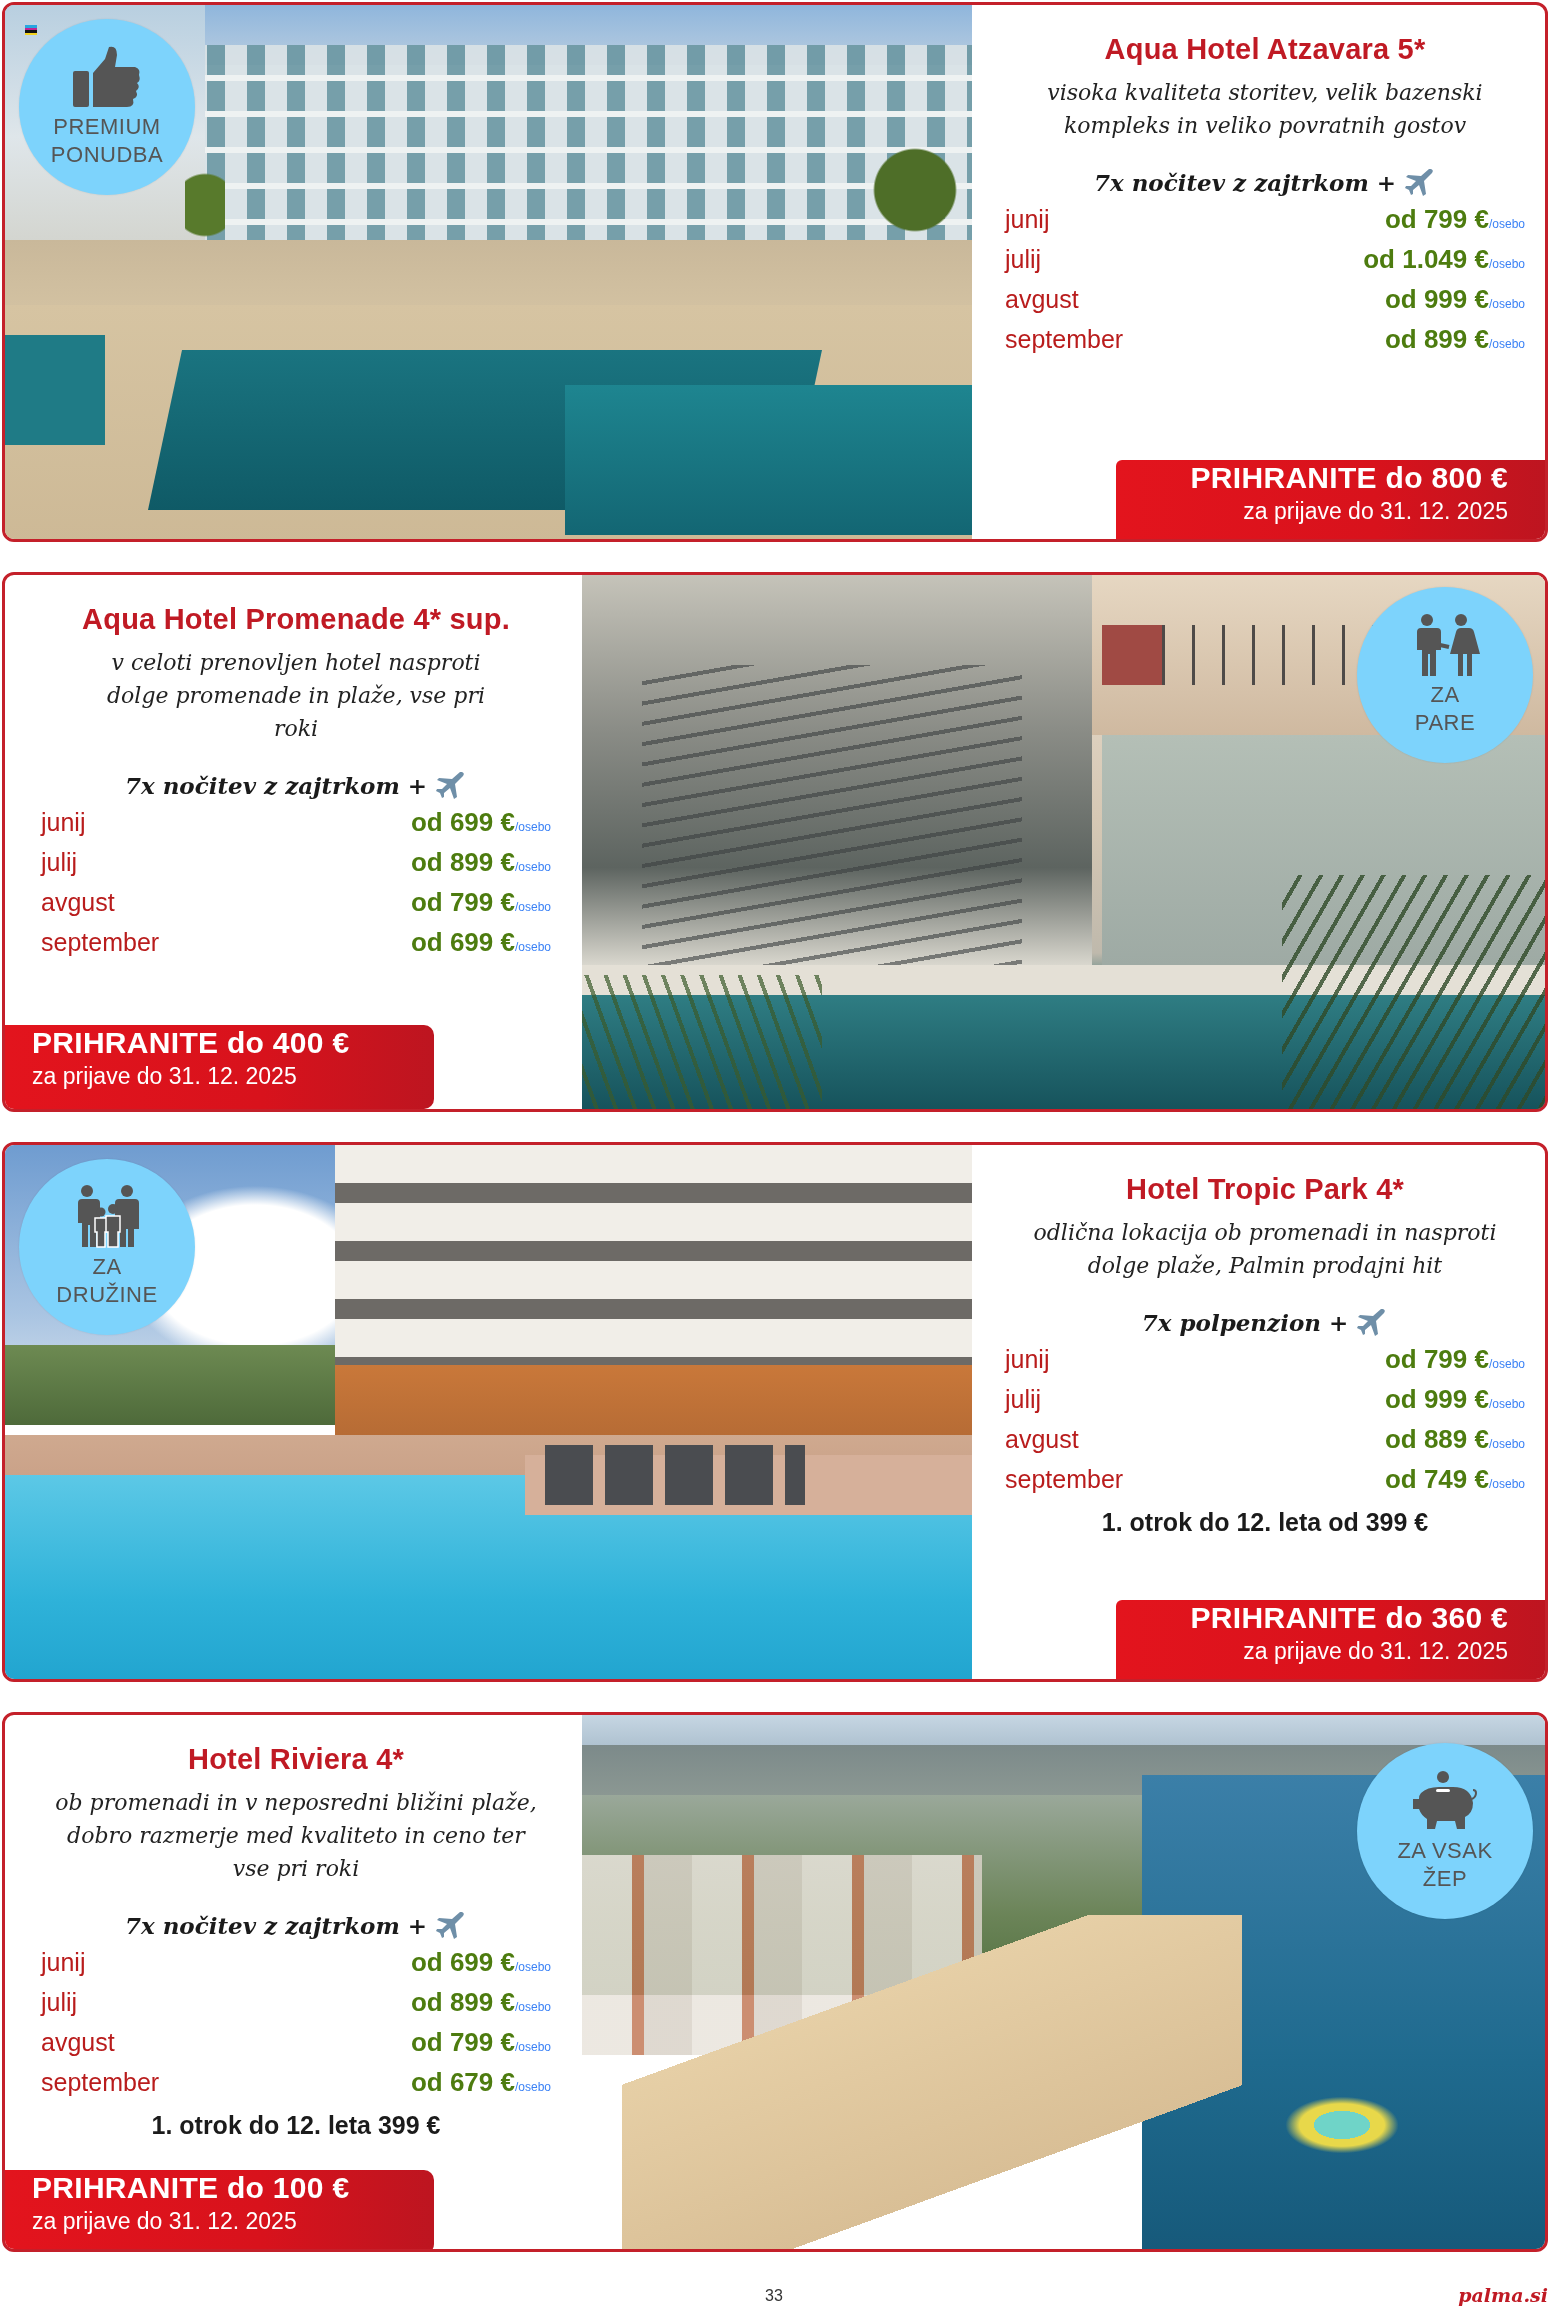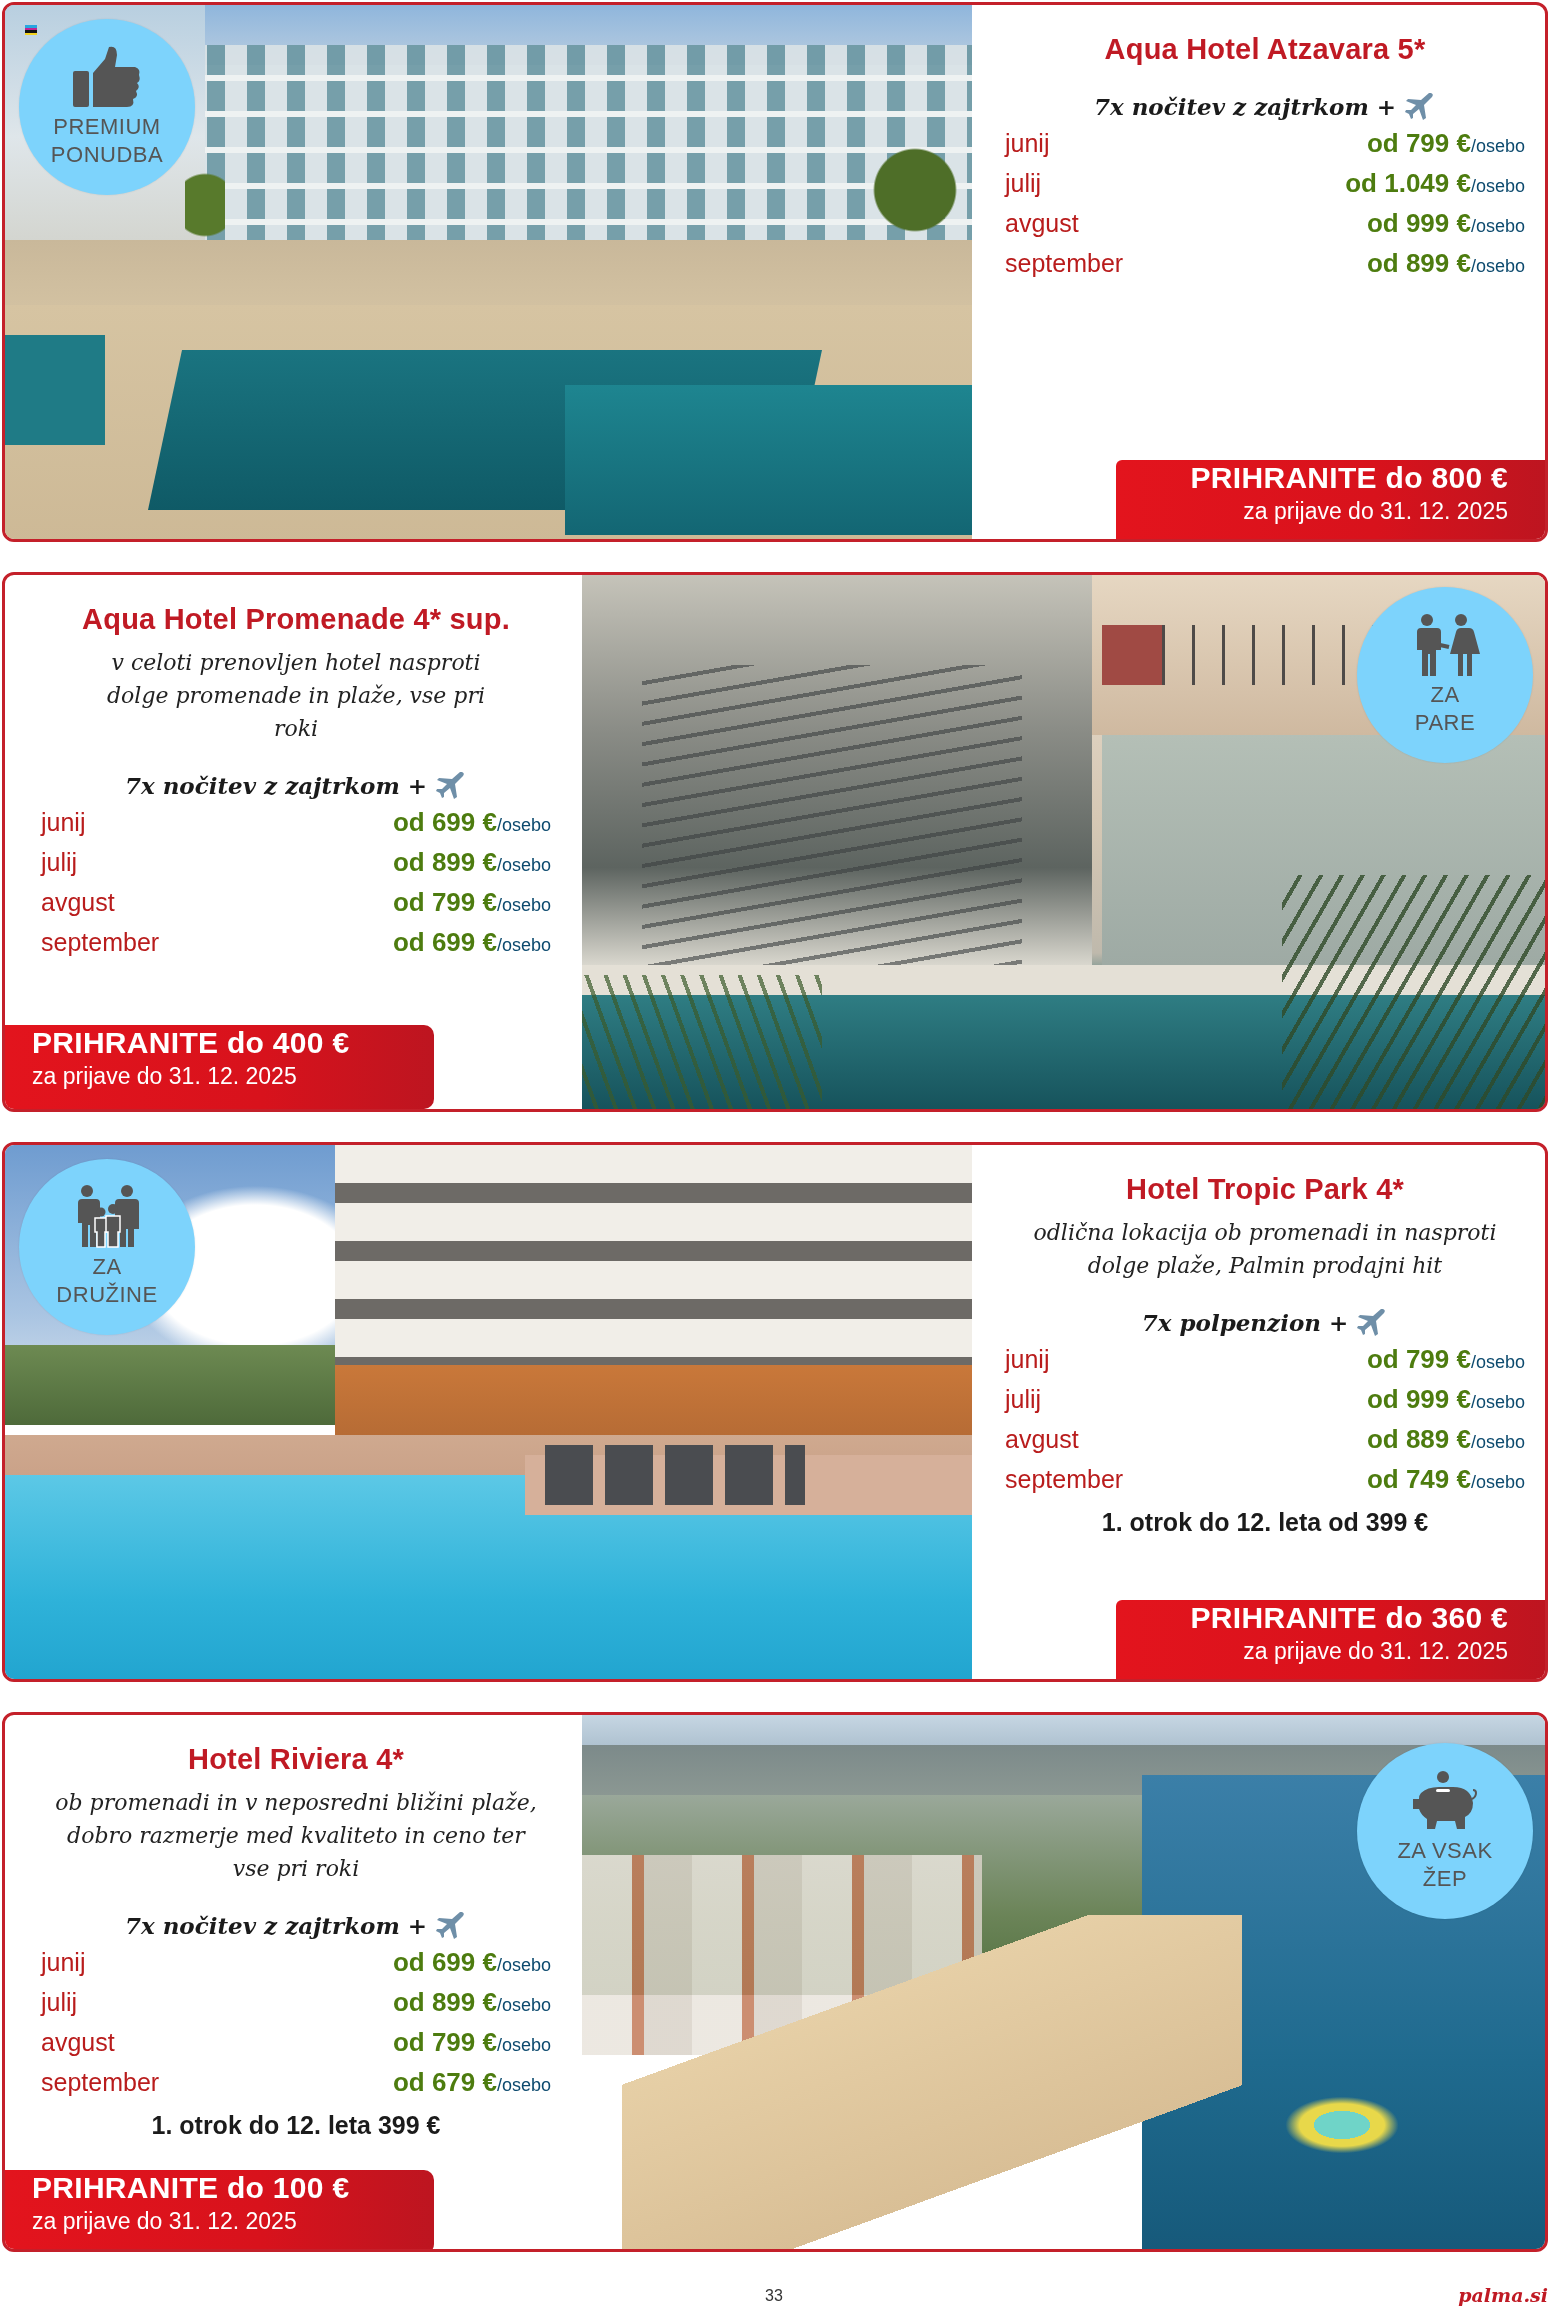--- a/index.html
+++ b/index.html
@@ -15,21 +15,21 @@
 
   .info { position: absolute; top: 0; text-align: center; }
   .title { color: #c01a24; font-weight: bold; font-size: 29px; margin-top: 28px; letter-spacing: 0.2px; }
   .desc { font-family: "DejaVu Serif", serif; font-style: italic; font-size: 22px; color: #222; line-height: 33px; margin-top: 10px; padding: 0 20px; }
   .board { font-family: "DejaVu Serif", serif; font-style: italic; font-weight: bold; font-size: 23px; color: #1b1b1b; margin-top: 24px; display: flex; justify-content: center; align-items: center; gap: 8px; }
   .plane { display: inline-block; width: 32px; height: 32px; }
   .rows { margin-top: 6px; }
   .row { display: flex; justify-content: space-between; align-items: baseline; height: 40px; padding: 0 0 0 0; }
   .month { font-size: 25px; color: #b91c1c; }
   .price { color: #4d7c0f; font-weight: bold; font-size: 26px; }
-  .per { color: #0c4a6e; font-size: 18px; font-weight: normal; }
+  .per { color: #3b82f6; font-size: 12px; font-weight: normal; }
   .child { font-weight: bold; font-size: 25px; color: #1b1b1b; margin-top: 4px; }
 
   .save {
     position: absolute; height: 84px; color: #fff;
     background: linear-gradient(90deg, #e3141d 0%, #d8121c 60%, #bd1520 100%);
     display: flex; flex-direction: column; justify-content: flex-start;
   }
   .save.right { right: -3px; border-radius: 6px 0 0 0; align-items: flex-end; padding-right: 40px; }
   .save.left { left: -3px; border-radius: 0 10px 10px 0; align-items: flex-start; padding-left: 30px; }
   .save .amt { font-weight: bold; font-size: 30px; line-height: 36px; letter-spacing: 0.3px; }
@@ -77,20 +77,21 @@
       <rect x="2" y="26" width="16" height="36" rx="2" fill="#555"></rect>
       <path d="M22 28 L34 14 L38 2 Q46 0 46 10 L44 22 L64 22 Q70 24 68 30 Q70 36 66 38 Q70 42 65 46 Q68 52 62 54 Q64 62 56 62 L22 62 Z" fill="#555"></path>
     </svg>
     <div class="clabel">
       <div>PREMIUM</div>
       <div>PONUDBA</div>
     </div>
   </div>
   <div class="info" style="left:1000px; width:520px;">
     <div class="title">Aqua Hotel Atzavara 5*</div>
+    <div class="desc">visoka kvaliteta storitev, velik bazenski kompleks in veliko povratnih gostov</div>
     <div class="board">
       <span>7x nočitev z zajtrkom +</span>
       <svg class="plane" viewBox="0 0 32 32">
           <path d="M27 3 Q30 4 28 7 L20 15 L22 28 L19 30 L15 19 L9 24 L9 28 L7 29 L5 24 L1 22 L2 20 L7 20 L12 15 L2 11 L4 9 L17 10 L25 3 Z" fill="#6f8fa8"></path>
         </svg>
     </div>
     <div class="rows">
       <div class="row">
           <span class="month">junij</span>
           <span><span class="price">od 799 €</span><span class="per">/osebo</span></span>

